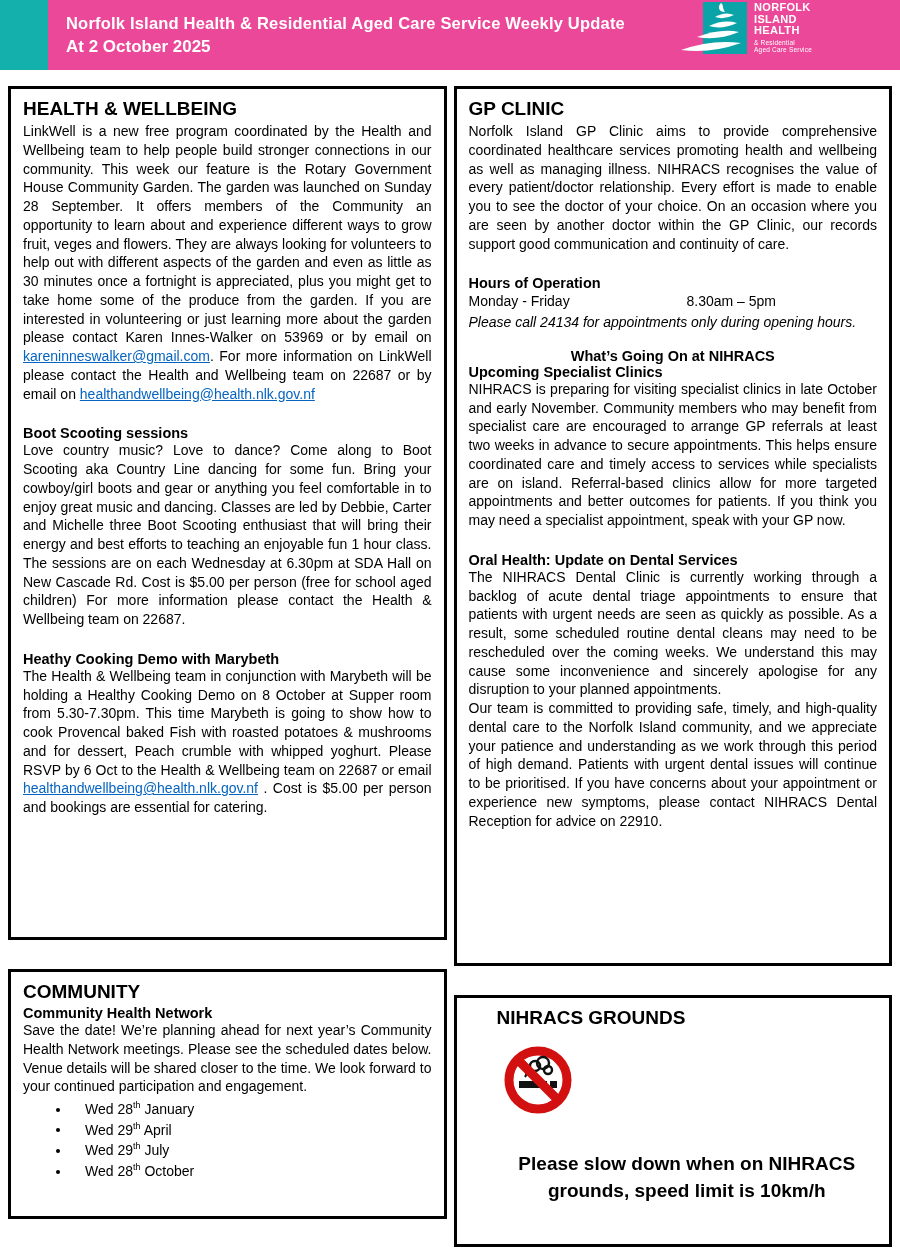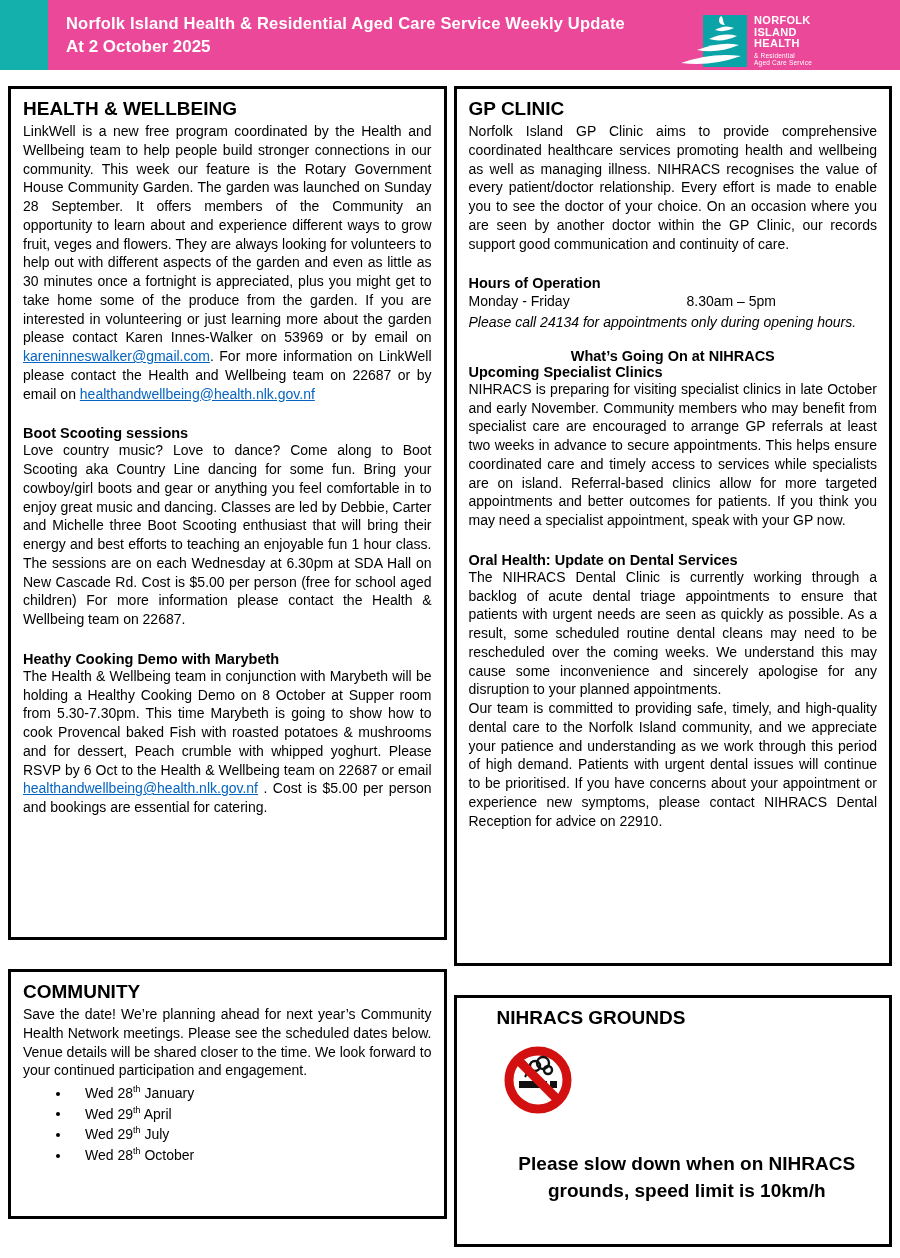--- a/index.html
+++ b/index.html
@@ -3,21 +3,21 @@
 <meta charset="utf-8">
 <style>
   html,body{margin:0;padding:0;background:#fff;}
   body{width:900px;font-family:"Liberation Sans",sans-serif;color:#000;}
   
   .header{height:70px;background:#ec4899;display:flex;align-items:center;position:relative;}
   .accent-block{width:48px;height:70px;background:#14B0AB;flex:none;}
   .header-titles{margin-left:18px;color:#fff;}
   .header-line1{font-size:16.5px;font-weight:600;letter-spacing:.2px;}
   .header-line2{font-size:17px;font-weight:700;margin-top:4px;}
-  .logo{position:absolute;right:88px;top:13px;display:flex;align-items:flex-start;gap:5px;}
+  .logo{position:absolute;right:88px;top:0;display:flex;align-items:flex-start;gap:5px;}
   .logo-words{color:#fff;margin-top:2px;}
   .logo-big{font-size:11px;font-weight:700;line-height:11.5px;letter-spacing:.3px;}
   .logo-small{font-size:6.5px;line-height:7.5px;letter-spacing:.2px;}
   .logo-small.first{margin-top:2px;}
   
   .columns{display:flex;gap:7px;padding:16px 8px 10px;align-items:flex-start;}
   .col{flex:1;display:flex;flex-direction:column;gap:29px;min-width:0;}
   .box{border:3px solid #000;padding:6px 12px 10px;background:#fff;box-sizing:border-box;}
   .box.hw{min-height:854px;}
   .box.gp{min-height:880px;}
@@ -87,20 +87,21 @@
 
       <div class="subhead" style="margin-top:22px;">Boot Scooting sessions</div>
       <p class="body">Love country music? Love to dance?  Come along to Boot Scooting aka Country Line dancing for some fun.  Bring your cowboy/girl boots and gear or anything you feel comfortable in to enjoy great music and dancing.  Classes are led by Debbie, Carter and Michelle three Boot Scooting enthusiast that will bring their energy and best efforts to teaching an enjoyable fun 1 hour class. The sessions are on each Wednesday at 6.30pm at SDA Hall on New Cascade Rd. Cost is $5.00 per person (free for school aged children) For more information please contact the Health  &amp; Wellbeing team on 22687.</p>
 
       <div class="subhead" style="margin-top:22px;">Heathy Cooking Demo with Marybeth</div>
       <p class="body"><span>The Health &amp; Wellbeing team in conjunction with Marybeth will be holding a Healthy Cooking Demo on 8 October at Supper room from 5.30-7.30pm. This time Marybeth is going to show how to cook Provencal baked Fish with roasted potatoes &amp; mushrooms and for dessert, Peach crumble with whipped yoghurt. Please RSVP by 6 Oct to the Health &amp; Wellbeing team on 22687 or email </span><a class="email">healthandwellbeing@health.nlk.gov.nf</a><span> . Cost is $5.00 per person and bookings are essential for catering.</span></p>
     </div>
 
     <div class="box community">
       <div class="section-title">COMMUNITY</div>
+      <div class="subhead tight">Community Health Network</div>
       <p class="body">Save the date!  We’re planning ahead for next year’s Community Health Network meetings. Please see the scheduled dates below. Venue details will be shared closer to the time. We look forward to your continued participation and engagement.</p>
       <ul class="dates">
         <li><span>Wed 28</span><sup>th</sup><span> January</span></li>
         <li><span>Wed 29</span><sup>th</sup><span> April</span></li>
         <li><span>Wed 29</span><sup>th</sup><span> July</span></li>
         <li><span>Wed 28</span><sup>th</sup><span> October</span></li>
       </ul>
     </div>
 
   </div>

